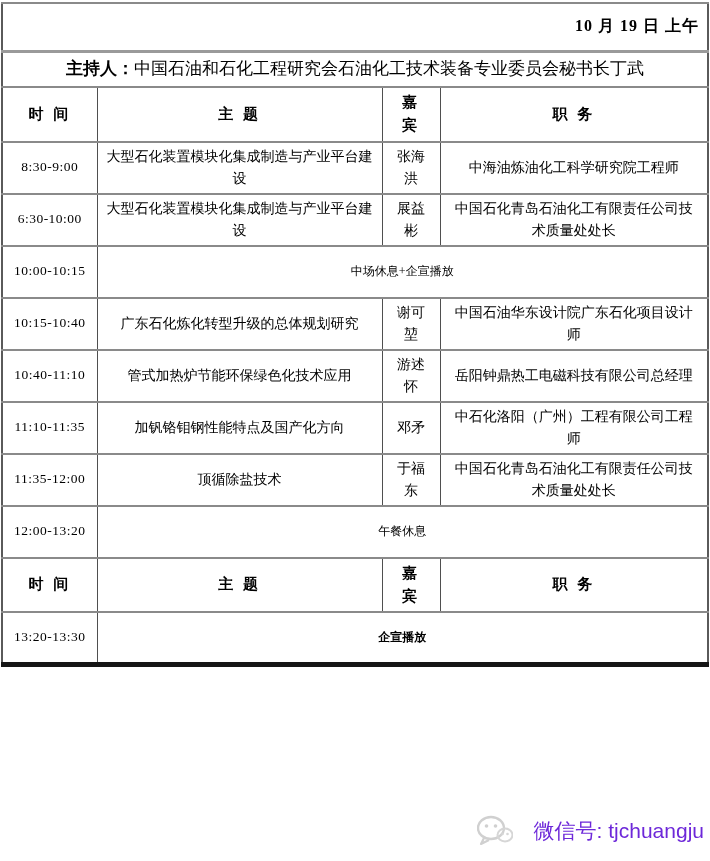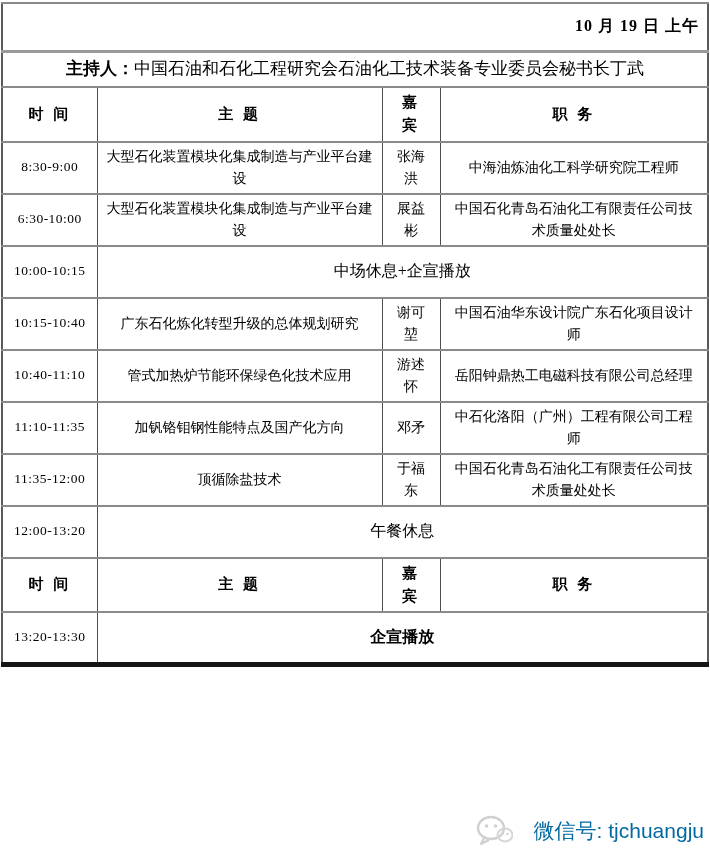--- a/index.html
+++ b/index.html
@@ -50,30 +50,30 @@
     font-weight: bold;
     font-size: 15px;
     letter-spacing: 3px;
   }
   tr.r-data td { height: 52px; }
   td.time-cell {
     font-size: 13.5px;
     letter-spacing: 0.5px;
     padding: 3px 2px;
   }
-  td.merged-cell { font-size: 16px; }
+  td.merged-cell { font-size: 12px; }
   td.merged-cell.bold { font-weight: bold; }
   .watermark {
     position: absolute;
     right: 6px;
     bottom: 14px;
     display: flex;
     align-items: center;
     gap: 21px;
-    color: #0369a1;
+    color: #6d28d9;
     font-family: "Liberation Sans", sans-serif;
     font-size: 21px;
     pointer-events: none;
   }
   .watermark svg { display: block; opacity: 0.85; }
 </style>
 </head>
 <body>
 
 <table class="schedule">

